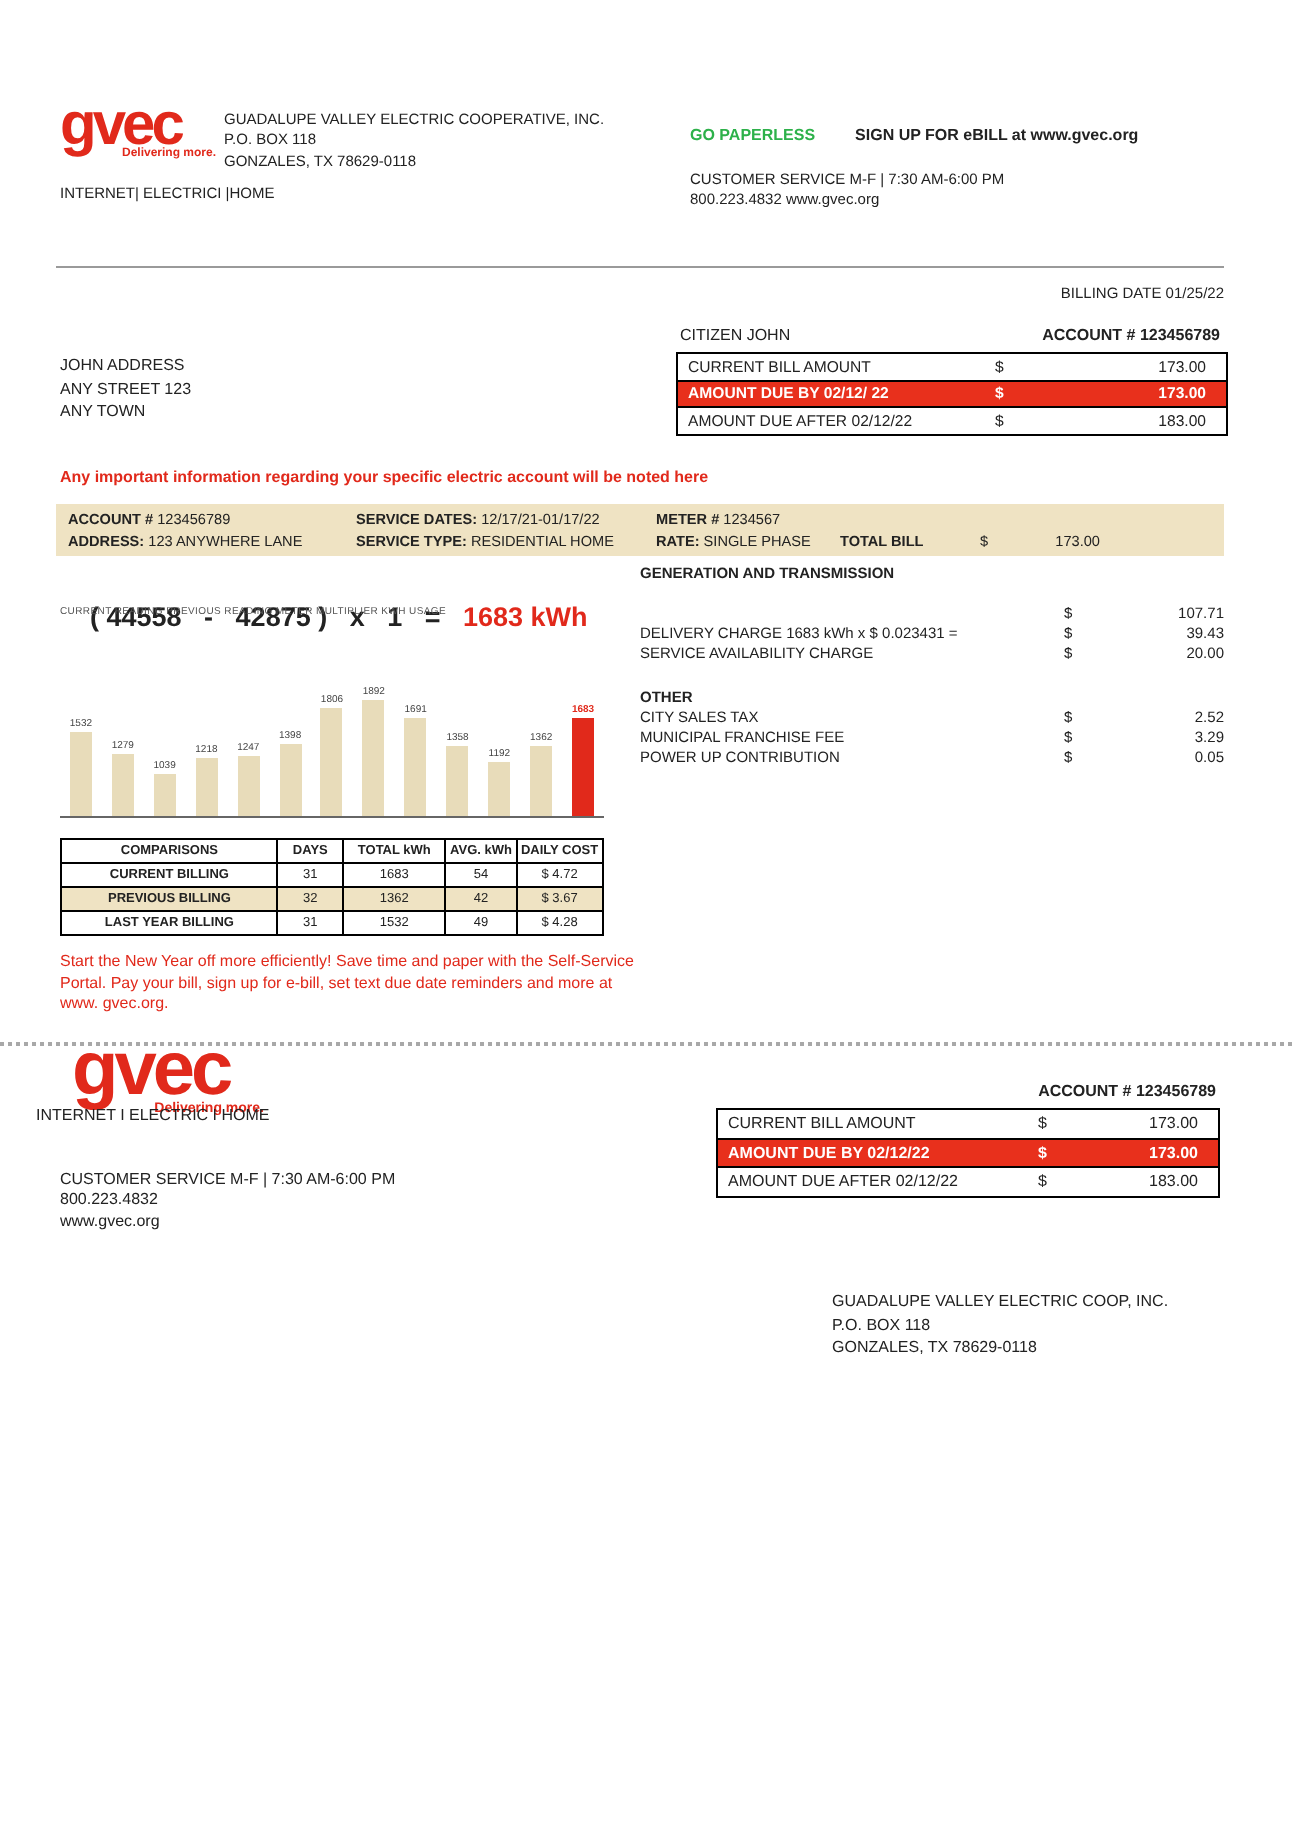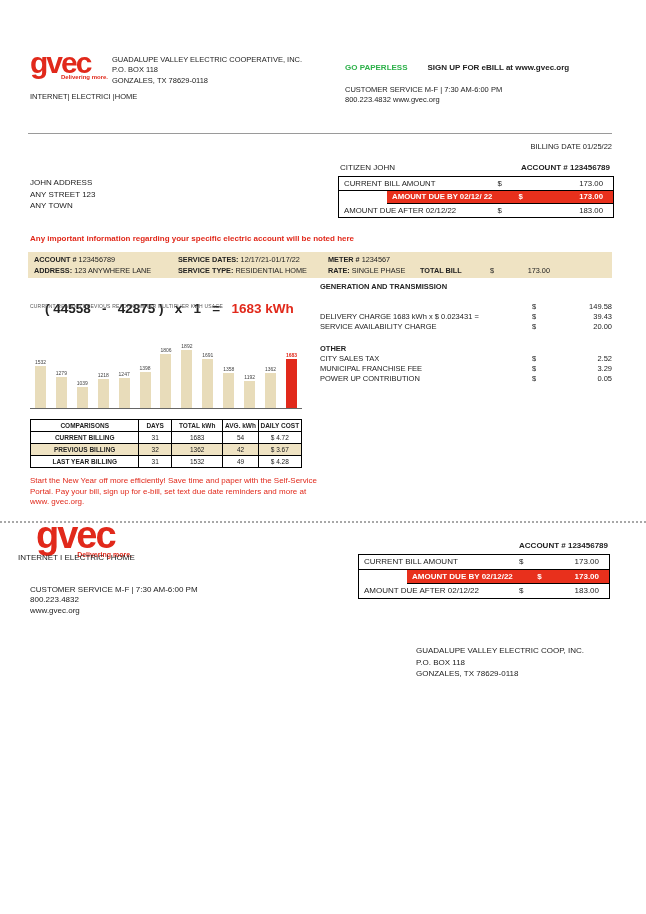--- a/index.html
+++ b/index.html
@@ -24,21 +24,21 @@
   #rule-top{left:28px;top:133px;width:584px;border-top:1px solid #9a9a9a;height:0;}
   #perforation{left:0;top:521px;width:646px;border-top:2px dotted #a8a8a8;height:0;}
 
   
   .bill-table{border:1.5px solid #000;}
   .bt-row{display:flex;align-items:center;border-bottom:1px solid #000;background:#fff;}
   .bt-row:last-child{border-bottom:none;}
   .bt-row .lbl{width:56%;padding-left:5px;}
   .bt-row .cur{width:9%;}
   .bt-row .amt{flex:1;text-align:right;padding-right:10px;}
-  .bt-red{background:#e8301c;color:#fff;font-weight:700;margin-left:48px;}
+  .bt-red{background:#e8301c;color:#fff;font-weight:700;}
   #bill-table-top .bt-row{height:12.5px;font-size:7.8px;}
   #stub-table .bt-row{height:13.5px;font-size:8px;}
 
   
   #service-bar{left:28px;top:252px;width:584px;height:26px;background:#efe3c3;}
   .sb-item{position:absolute;font-size:7.3px;white-space:nowrap;}
 
   
   #formula{left:30px;top:286px;font-size:13.5px;font-weight:700;white-space:pre;}
   #formula-caption{left:30px;top:303px;font-size:5px;color:#555;letter-spacing:.2px;}
@@ -156,21 +156,21 @@
   <div class="abs" id="formula">
     <span>( 44558   -   42875 )   x   1   =   </span><span class="red-text">1683 kWh</span>
   </div>
   <div class="abs" id="formula-caption">CURRENT READING PREVIOUS READING METER MULTIPLIER  KWH USAGE</div>
 
   <div class="abs" id="charges">
     <div class="chg-head">GENERATION AND TRANSMISSION</div>
     <div class="chg-row" style="margin-top:10px;">
       <span class="chg-label"></span>
       <span class="chg-cur">$</span>
-      <span class="chg-amt">149.58</span>
+      <span class="chg-amt">107.71</span>
     </div>
     <div class="chg-row">
       <span class="chg-label">DELIVERY CHARGE 1683  kWh x $ 0.023431 =</span>
       <span class="chg-cur">$</span>
       <span class="chg-amt">39.43</span>
     </div>
     <div class="chg-row">
       <span class="chg-label">SERVICE AVAILABILITY CHARGE</span>
       <span class="chg-cur">$</span>
       <span class="chg-amt">20.00</span>

